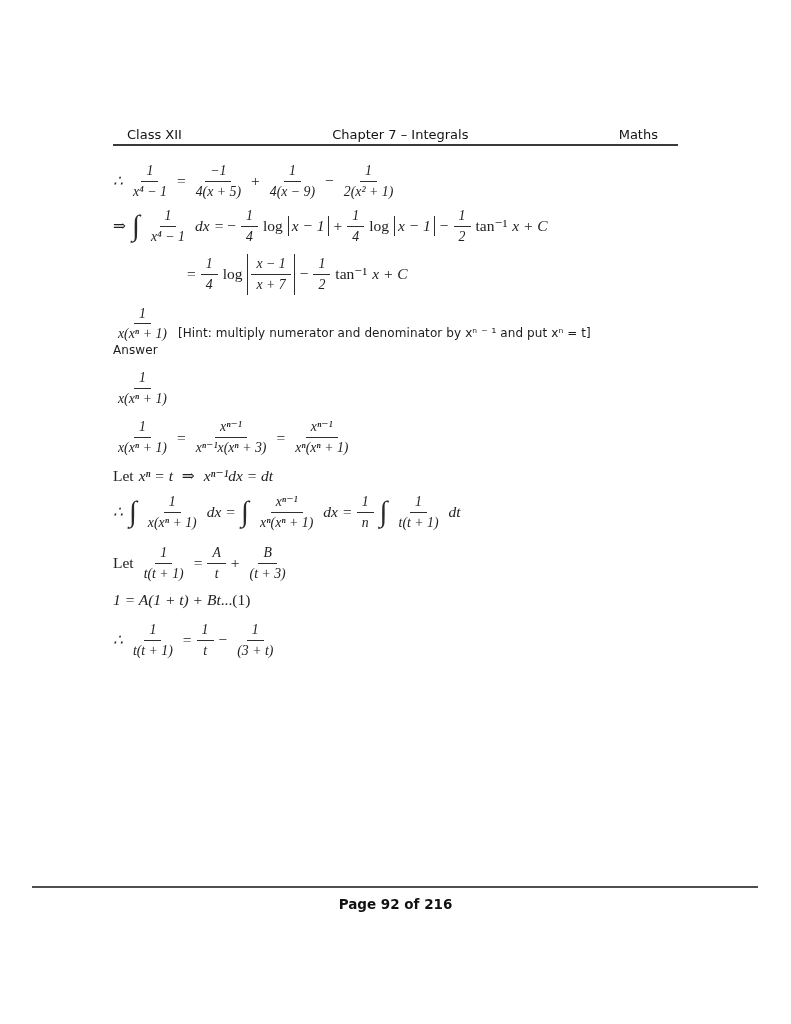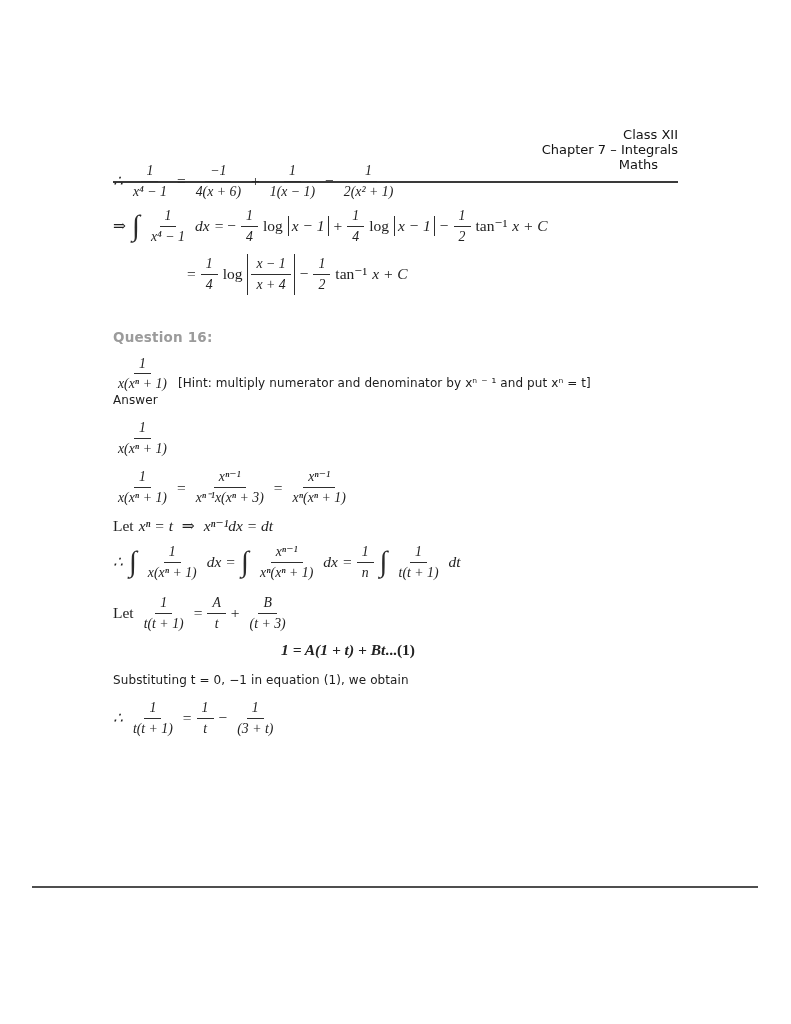--- a/index.html
+++ b/index.html
@@ -11,58 +11,57 @@
     font-family:"DejaVu Sans","Liberation Sans",sans-serif;
     color:#1c1c1c;
     overflow:hidden;
   }
   
   .header {
     position:absolute; top:127px; left:113px; right:113px;
     display:flex; justify-content:space-between; align-items:flex-end;
     font-size:13px; color:#121212;
     border-bottom:2px solid #3a3a3a;
-    padding-bottom:9px;
-    flex-direction:column;
+    padding-bottom:2px;
   }
   .header .h-left { padding-left:14px; }
   .header .h-right { padding-right:20px;text-align:center; }
   
   .content { position:absolute; top:146px; left:113px; right:100px; }
   .body-text { font-size:12px; color:#1c1c1c; letter-spacing:.1px; }
   .q-heading { font-size:13.5px; font-weight:bold; color:#9b9b9b; letter-spacing:.2px; }
   
   .math {
     display:flex; align-items:center; gap:5px; flex-wrap:nowrap;
     font-family:"Liberation Serif","DejaVu Serif",serif;
     font-size:15.5px; color:#222222;
   }
   .mi { font-style:italic; white-space:pre; }
   .mu { font-style:normal; white-space:pre; }
   .frac { display:inline-flex; flex-direction:column; align-items:center; line-height:1.3; }
   .frac .num { display:block; padding:0 5px 1px; border-bottom:1.2px solid #2e2e2e; font-size:13.8px; font-style:italic; white-space:pre; text-align:center; }
-  .frac .den { display:block; padding:1px 5px 0; font-size:13.8px; font-style:italic; white-space:pre; text-align:center;font-family:Liberation Serif, serif; }
+  .frac .den { display:block; padding:1px 5px 0; font-size:13.8px; font-style:italic; white-space:pre; text-align:center; }
   .mabs { display:inline-block; border-left:1.2px solid #2e2e2e; border-right:1.2px solid #2e2e2e; padding:1px 3px; font-style:italic; white-space:pre; }
   .mabs-tall { display:inline-flex; border-left:1.2px solid #2e2e2e; border-right:1.2px solid #2e2e2e; padding:1px 3px; align-items:center; }
   .mint { font-style:normal; font-size:29px; line-height:.85; position:relative; top:-1px; margin:0 1px; color:#2a2a2a; }
   
   .eq1 { margin-top:16px; }
   .eq2 { margin-top:6px; }
   .eq3 { margin-top:8px; margin-left:74px; }
   .q-heading { margin-top:34px; }
   .frac-hint-row { margin-top:10px; display:flex; align-items:flex-end; gap:6px; }
   .frac-hint-row .hint { padding-bottom:3px; }
   .answer-label { }
   .ans-frac { margin-top:12px; }
   .p-mult { margin-top:16px; }
   .eq4 { margin-top:10px; }
   .eq5 { margin-top:10px; }
   .eq6 { margin-top:8px; }
   .eq7 { margin-top:12px; }
-  .eq-num-row { margin-top:8px; display:flex; justify-content:flex-end; align-items:center; width:302px;font-weight:bold; }
+  .eq-num-row { margin-top:8px; display:flex; justify-content:flex-start; align-items:center; width:302px; }
   .p-sub { margin-top:14px; }
   .p-ab { margin-top:10px; }
   .eq9 { margin-top:12px; }
   
   .footer-rule { position:absolute; left:32px; right:33px; top:886px; border-top:2px solid #4f4f4f; }
   .footer-text {
     position:absolute; top:896px; left:0; right:0;
     text-align:center; font-size:13.5px; font-weight:bold; color:#111111;
   }
 </style>
@@ -81,26 +80,26 @@
 
     <div class="math eq1">
         <span class="mi">∴</span>
         <span class="frac">
           <span class="num">1</span>
           <span class="den">x⁴ − 1</span>
         </span>
         <span class="mu">=</span>
         <span class="frac">
           <span class="num">−1</span>
-          <span class="den">4(x + 6)</span>
+          <span class="den">4(x + 5)</span>
         </span>
         <span class="mu">+</span>
         <span class="frac">
           <span class="num">1</span>
-          <span class="den">1(x − 1)</span>
+          <span class="den">4(x − 9)</span>
         </span>
         <span class="mu">−</span>
         <span class="frac">
           <span class="num">1</span>
           <span class="den">2(x² + 1)</span>
         </span>
       </div>
     <div class="math eq2">
         <span class="mi">⇒</span>
         <span class="mint">∫</span>
@@ -134,33 +133,32 @@
     <div class="math eq3">
         <span class="mu">=</span>
         <span class="frac">
           <span class="num">1</span>
           <span class="den">4</span>
         </span>
         <span class="mu">log</span>
         <span class="mabs-tall">
           <span class="frac">
             <span class="num">x − 1</span>
-            <span class="den">x + 4</span>
+            <span class="den">x + 7</span>
           </span>
         </span>
         <span class="mu">−</span>
         <span class="frac">
           <span class="num">1</span>
           <span class="den">2</span>
         </span>
         <span class="mu">tan⁻¹</span>
         <span class="mi">x + C</span>
       </div>
 
-    <div class="q-heading">Question 16:</div>
 
     <div class="frac-hint-row">
       <div class="math">
           <span class="frac">
             <span class="num">1</span>
             <span class="den">x(xⁿ + 1)</span>
           </span>
         </div>
       <div class="body-text hint">[Hint: multiply numerator and denominator by xⁿ ⁻ ¹ and put xⁿ = t]</div>
     </div>
@@ -244,21 +242,20 @@
 
     <div class="eq-num-row">
       <div class="math">
           <span class="mi">1 = A(1 + t) + Bt</span>
         </div>
       <div class="math">
           <span class="mu">...(1)</span>
         </div>
     </div>
 
-    <p class="body-text p-sub">Substituting t = 0, −1 in equation (1), we obtain</p>
 
     <div class="math eq9">
         <span class="mi">∴</span>
         <span class="frac">
           <span class="num">1</span>
           <span class="den">t(t + 1)</span>
         </span>
         <span class="mu">=</span>
         <span class="frac">
           <span class="num">1</span>
@@ -267,14 +264,15 @@
         <span class="mu">−</span>
         <span class="frac">
           <span class="num">1</span>
           <span class="den">(3 + t)</span>
         </span>
       </div>
 
   </div>
 
   <div class="footer-rule"></div>
+  <div class="footer-text">Page 92 of 216</div>
 
 </div>
 
 </body></html>

